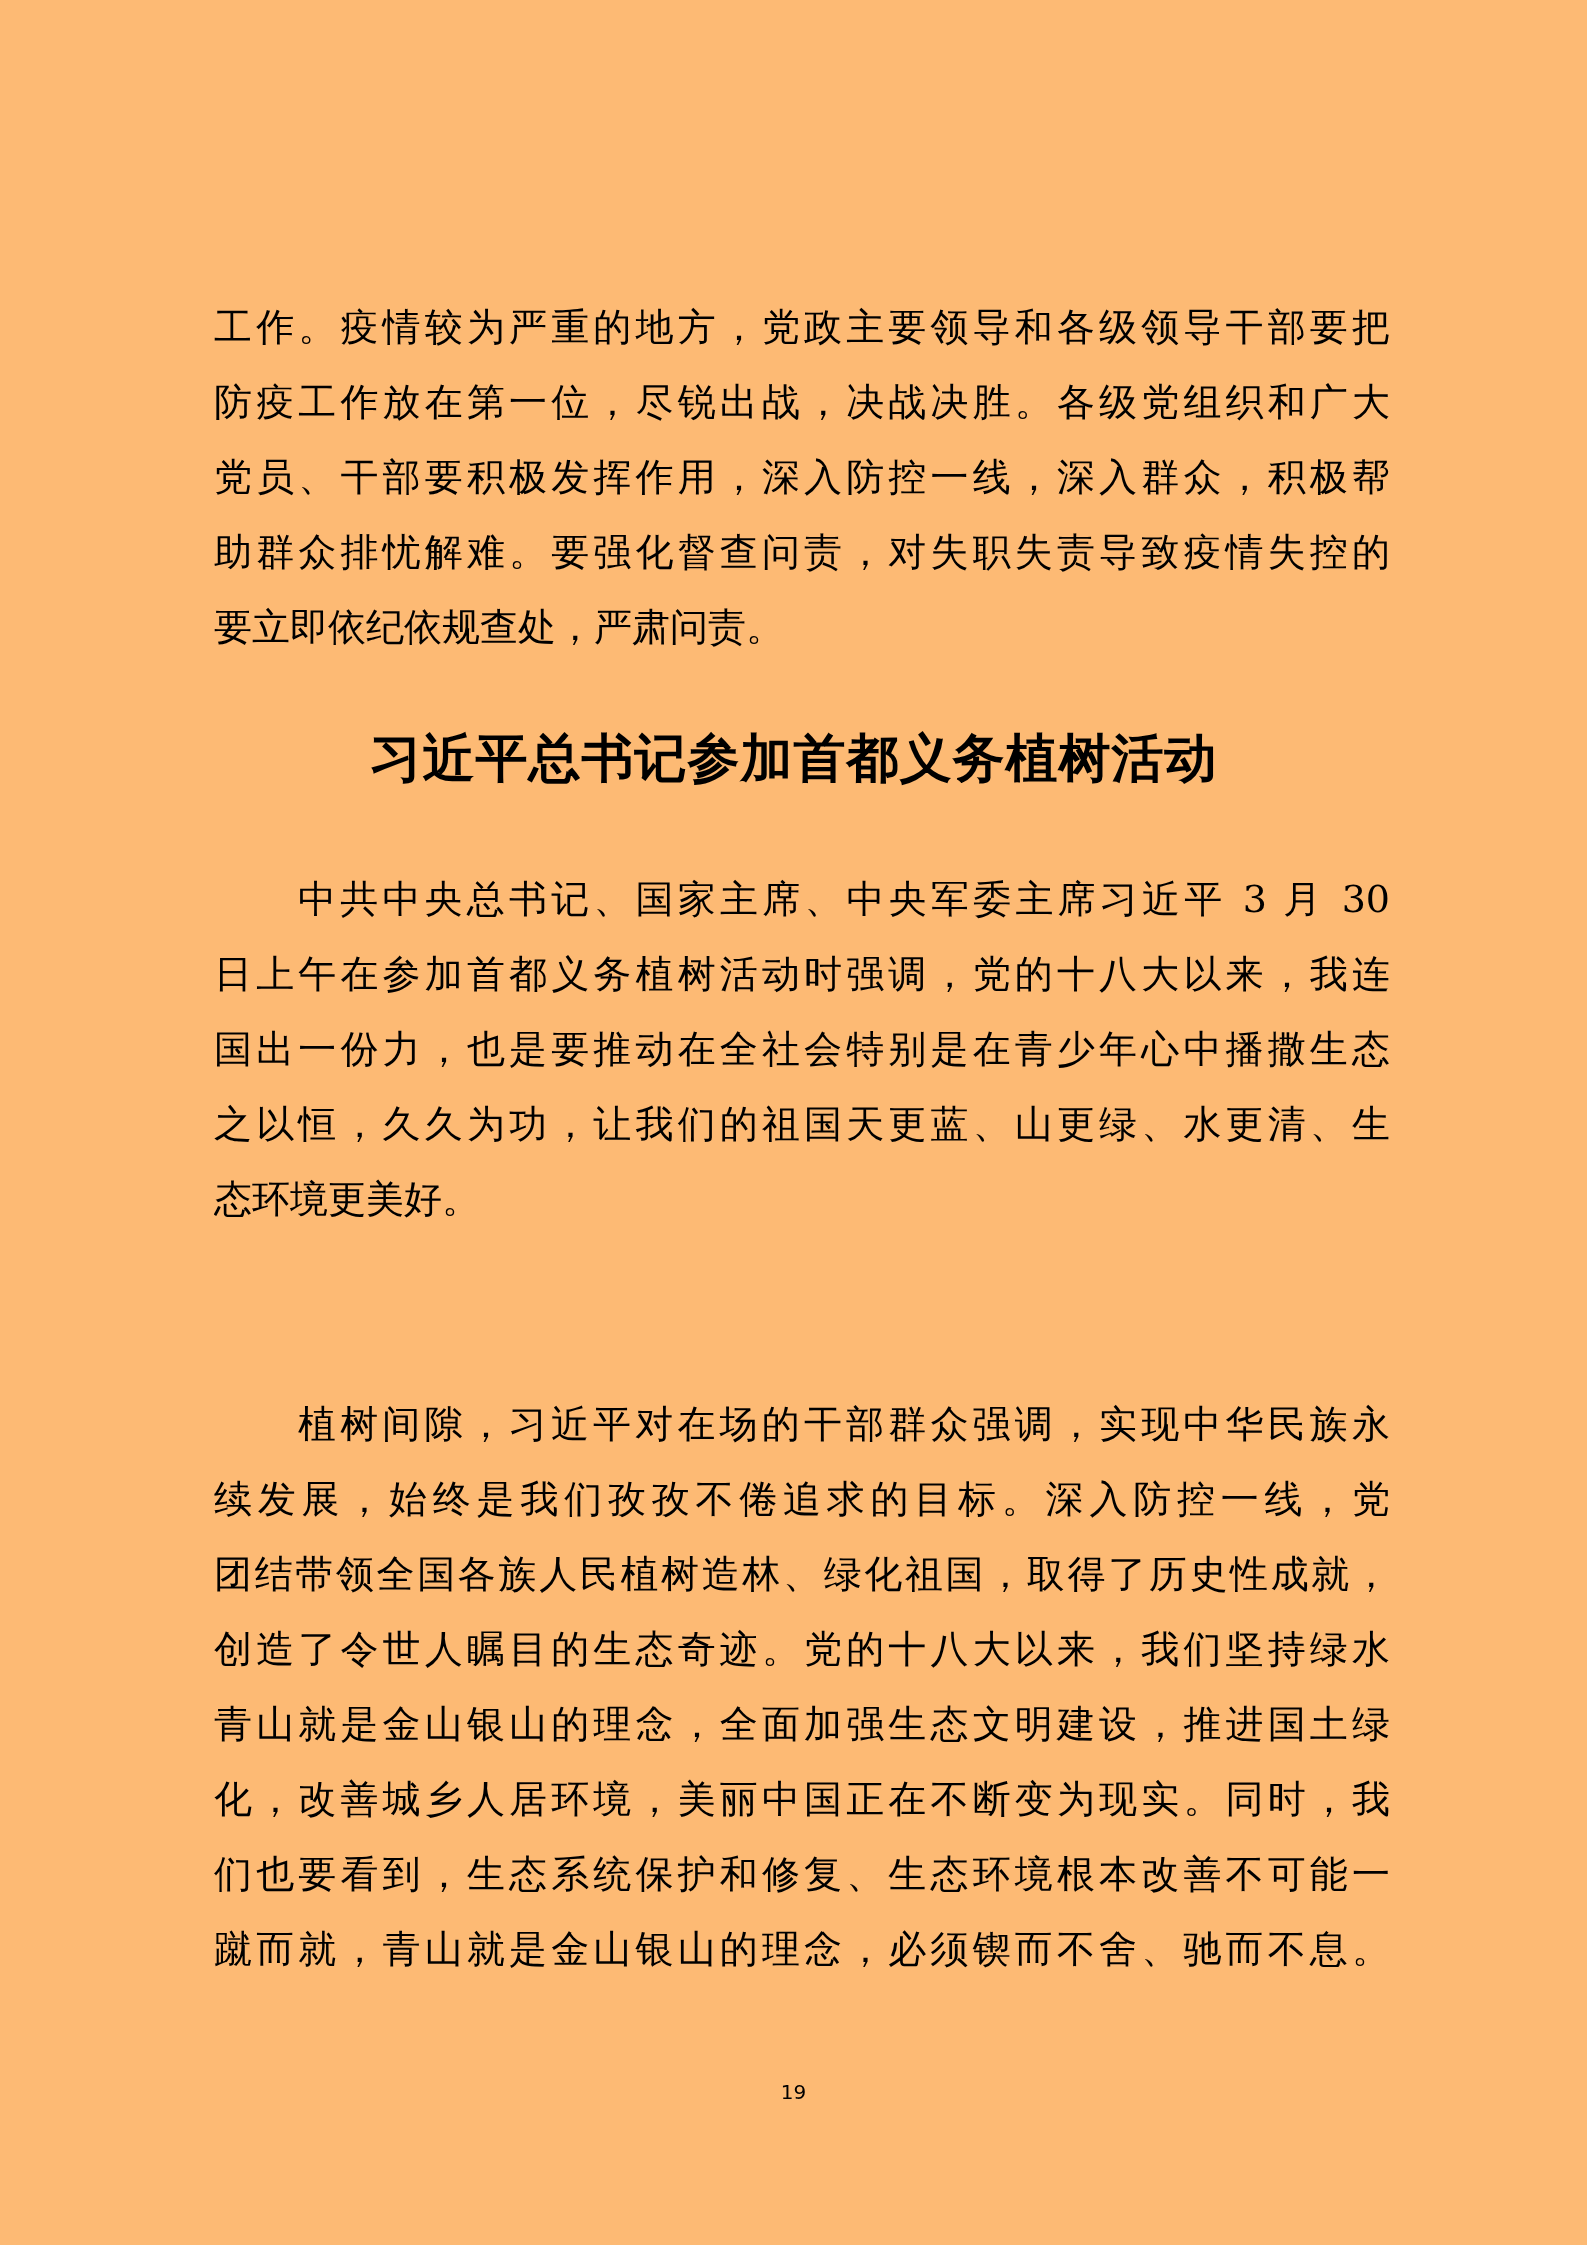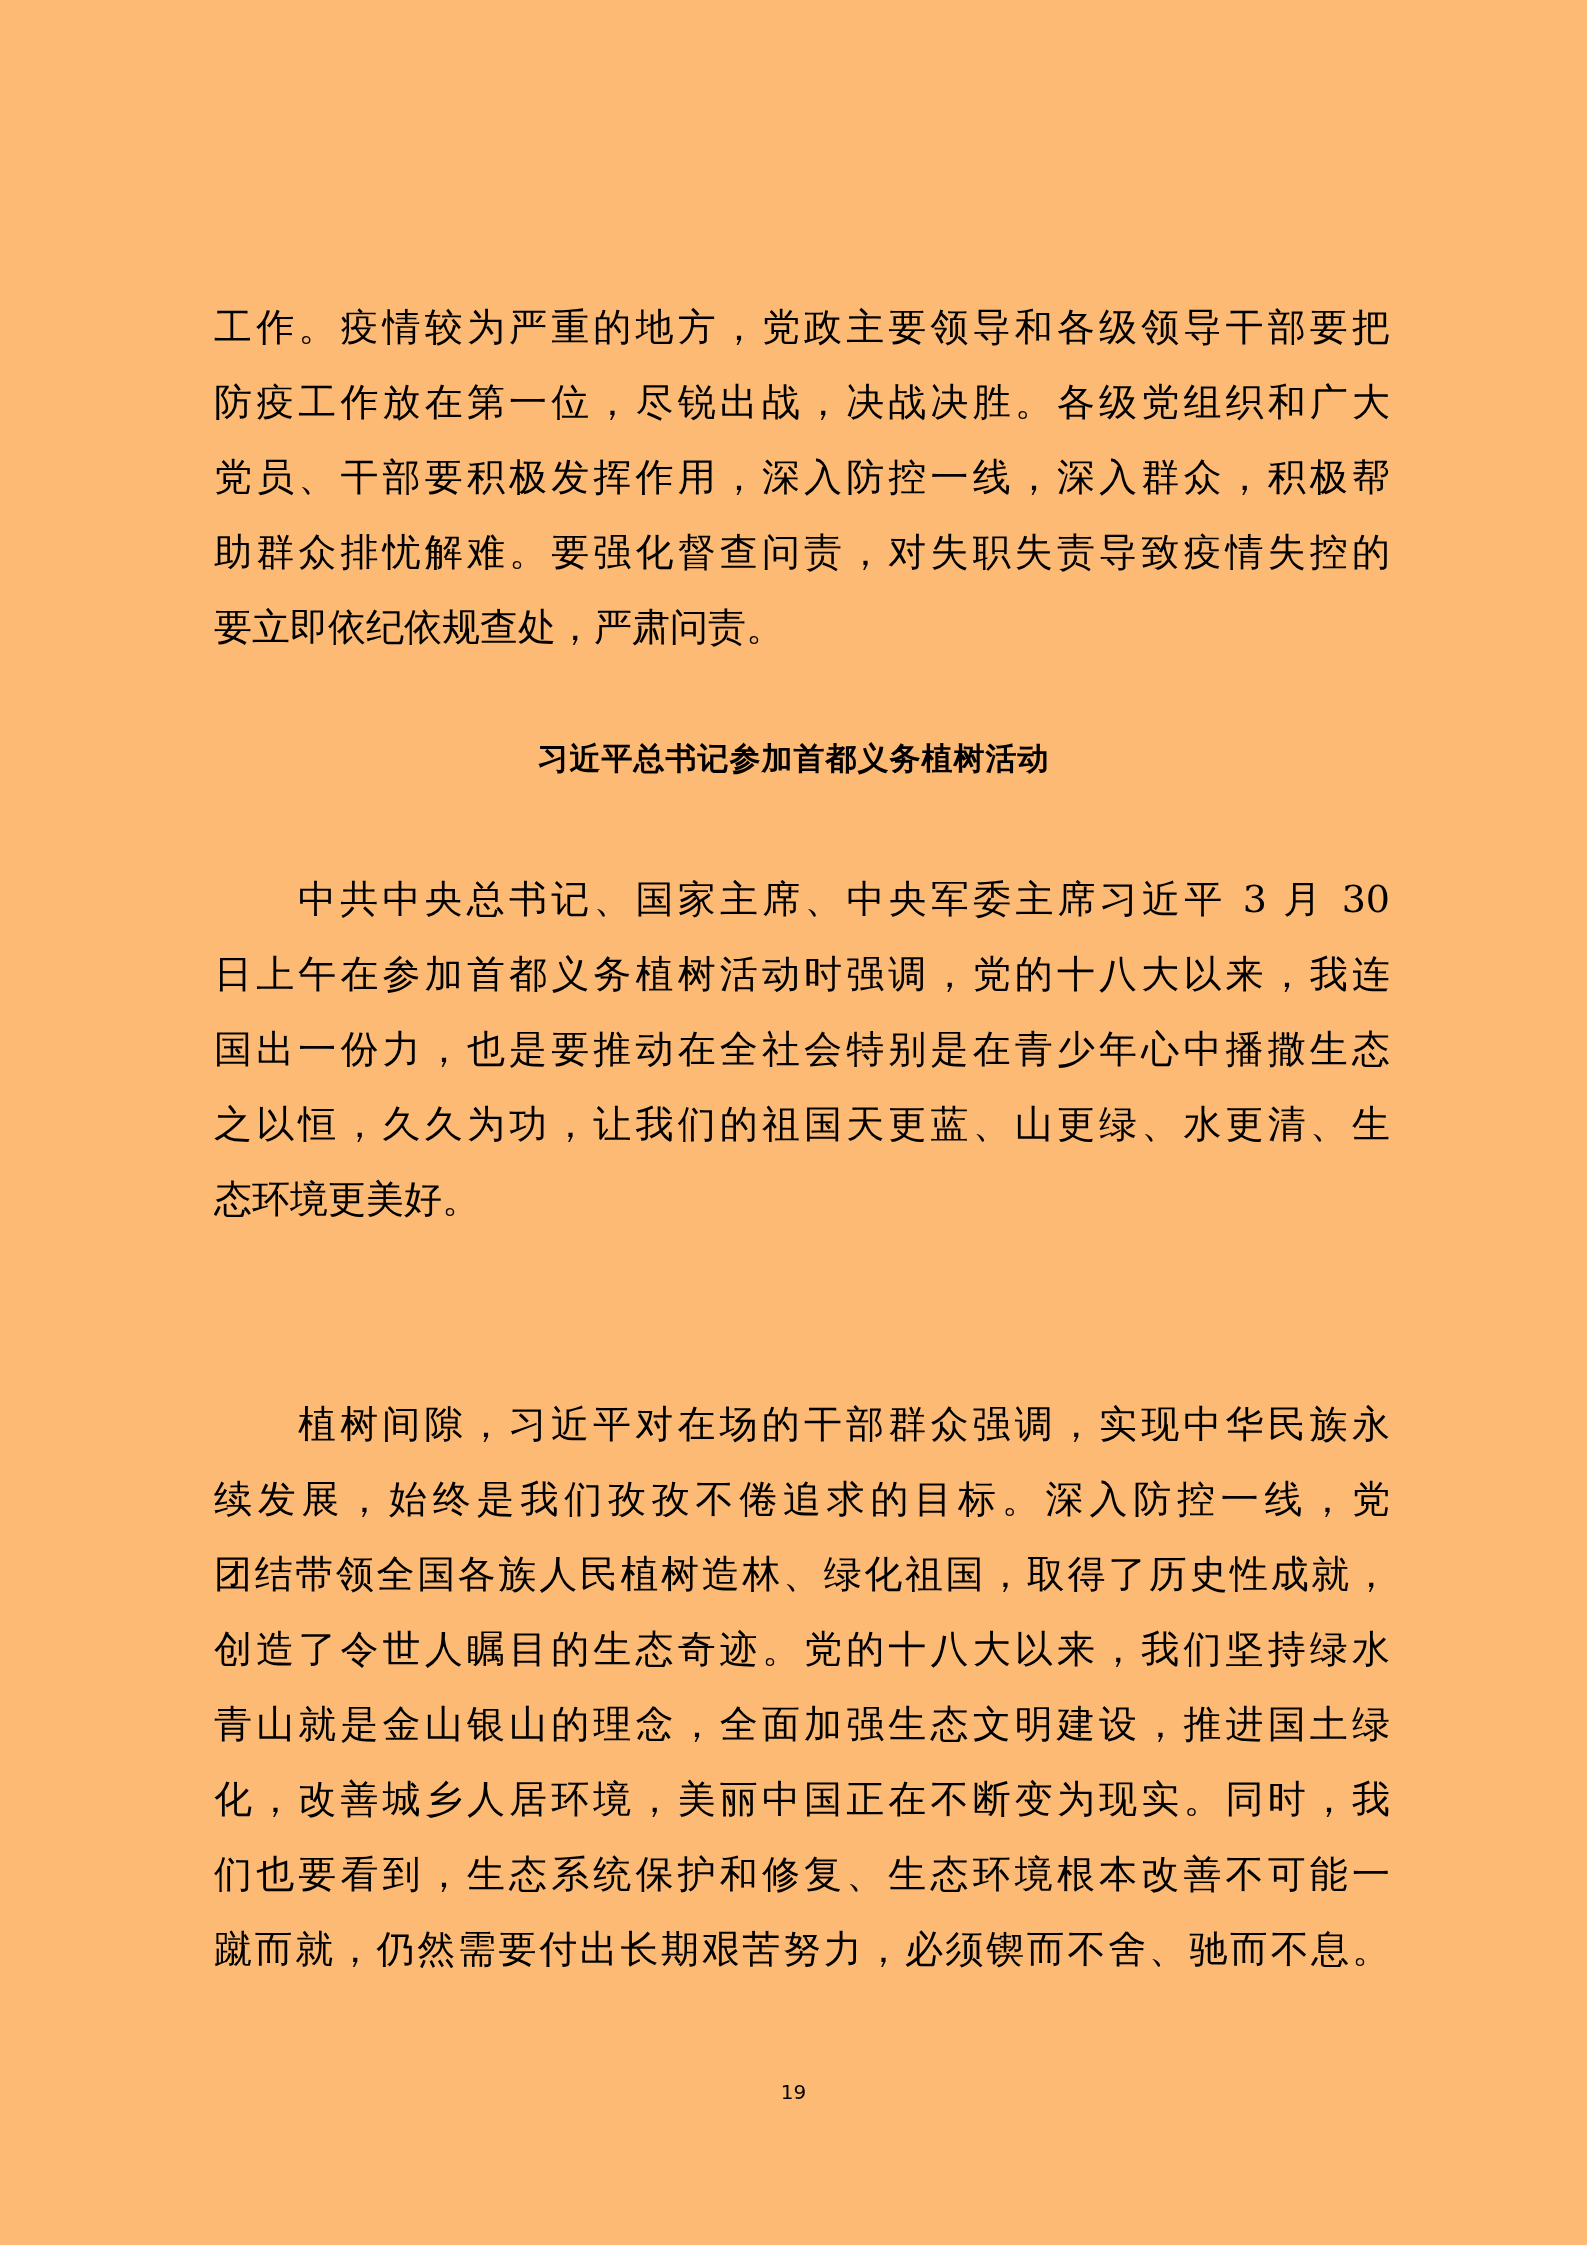--- a/index.html
+++ b/index.html
@@ -6,21 +6,21 @@
   body { width:1587px; height:2245px; position:relative; overflow:hidden;
          font-family: "DejaVu Serif", "Liberation Serif", serif; color:#000; }
   .page { position:absolute; left:0; top:0; width:1587px; height:2245px; background:#fdba74; }
   .block { position:absolute; left:214px; width:1176px; }
   .line { height:75px; line-height:75px; font-size:38px; white-space:nowrap;
           text-align:justify; text-align-last:justify; letter-spacing:0; overflow:hidden; }
   .line.last { text-align-last:left; }
   .line.indent { padding-left:84px; }
   #p0 { top:290px; }
   .title { position:absolute; left:0; width:1587px; top:728px; text-align:center;
-           font-size:31px; font-weight:bold; letter-spacing:1px; line-height:60px;
+           font-size:52px; font-weight:bold; letter-spacing:1px; line-height:60px;
            font-family: "DejaVu Serif", "Liberation Serif", serif; }
   #p1 { top:862px; }
   #p2 { top:1387px; }
   .pagenum { position:absolute; left:0; width:1587px; top:2080px; text-align:center;
              font-size:20px; font-family:"DejaVu Sans","Liberation Sans",sans-serif; }
 </style>
 </head>
 <body>
 
 <div class="page">
@@ -44,17 +44,17 @@
   </div>
 
   <div class="block" id="p2">
     <div class="line indent">植树间隙，习近平对在场的干部群众强调，实现中华民族永</div>
     <div class="line">续发展，始终是我们孜孜不倦追求的目标。深入防控一线，党</div>
     <div class="line">团结带领全国各族人民植树造林、绿化祖国，取得了历史性成就，</div>
     <div class="line">创造了令世人瞩目的生态奇迹。党的十八大以来，我们坚持绿水</div>
     <div class="line">青山就是金山银山的理念，全面加强生态文明建设，推进国土绿</div>
     <div class="line">化，改善城乡人居环境，美丽中国正在不断变为现实。同时，我</div>
     <div class="line">们也要看到，生态系统保护和修复、生态环境根本改善不可能一</div>
-    <div class="line">蹴而就，仍然需要付出长期艰苦努力，必须锲而不舍、驰而不息。</div>
+    <div class="line">蹴而就，青山就是金山银山的理念，必须锲而不舍、驰而不息。</div>
   </div>
 
   <div class="pagenum">19</div>
 </div>
 
 </body></html>

